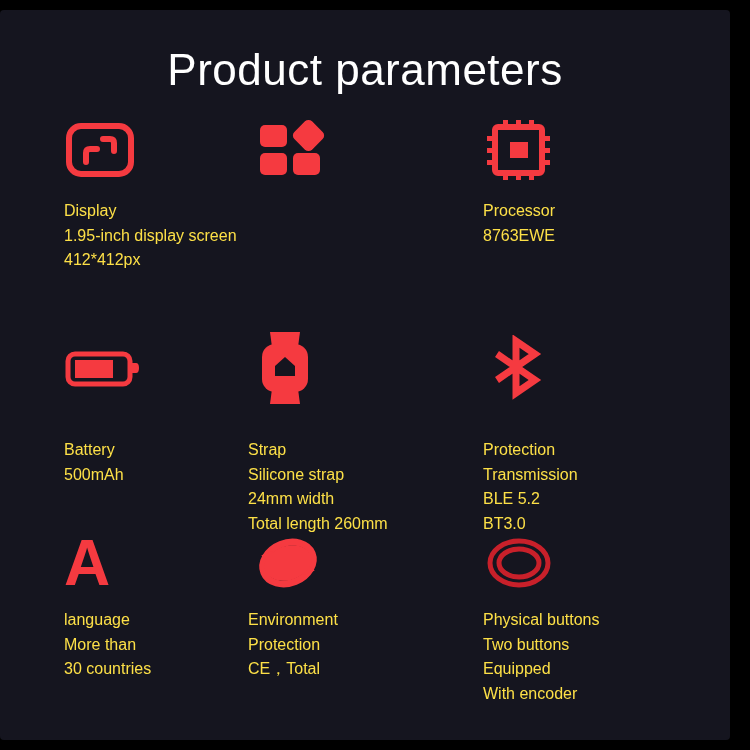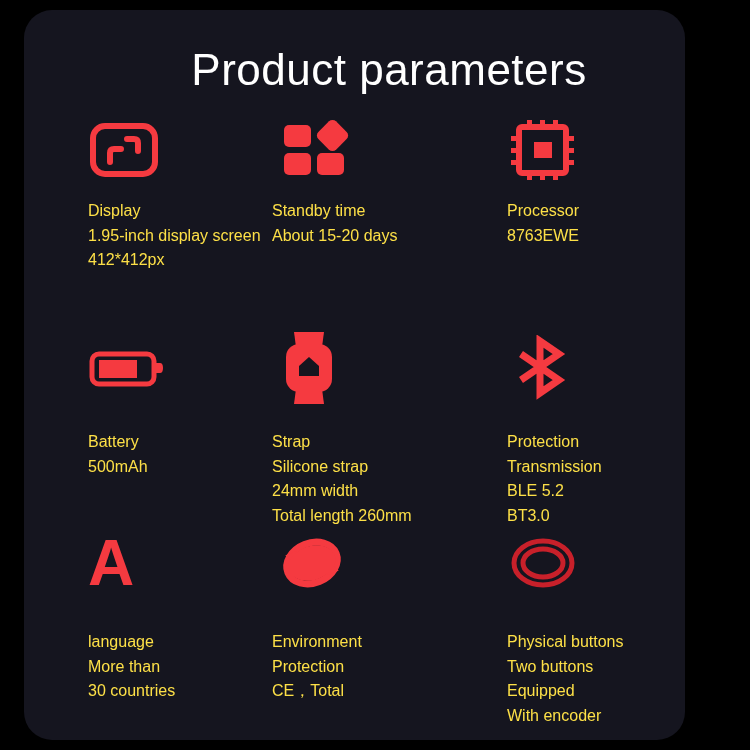--- a/index.html
+++ b/index.html
@@ -15,26 +15,26 @@
   }
   #poster {
     position: relative;
     width: 750px;
     height: 750px;
     background: #000000;
     box-sizing: border-box;
   }
   #panel {
     position: absolute;
-    left: 24px;
+    left: 0;
     top: 10px;
-    width: 661px;
+    width: 730px;
     height: 730px;
     background: #15151f;
-    border-radius: 28px;
+    border-radius: 4px;
     box-sizing: border-box;
     overflow: hidden;
   }
   #page-title {
     position: absolute;
     left: 0;
     top: 36px;
     width: 730px;
     text-align: center;
     color: #ffffff;
@@ -75,22 +75,22 @@
   .row-3 .icon-wrap { height: 66px; }
 
   .lines {
     margin-top: 14px;
     color: #fde047;
     font-size: 16px;
     line-height: 24.5px;
     font-weight: 400;
     white-space: nowrap;
   }
-  .row-2 .lines { margin-top: 24px; }
-  .row-3 .lines { margin-top: 34px; }
+  .row-2 .lines { margin-top: 32px; }
+  .row-3 .lines { margin-top: 12px; }
   .line { display: block; }
 
   .letter-a {
     color: #f53a40;
     font-size: 64px;
     font-weight: 700;
     line-height: 60px;
     font-family: "Liberation Sans", sans-serif;
   }
 </style>
@@ -122,24 +122,20 @@
         </div>
 
         <div class="cell c2">
           <div class="icon-wrap">
             <svg width="78" height="62" viewBox="0 0 78 62" aria-hidden="true">
               <rect x="12" y="6" width="27" height="22" rx="5" ry="5" fill="#f53a40"></rect>
               <rect x="12" y="34" width="27" height="22" rx="5" ry="5" fill="#f53a40"></rect>
               <rect x="45" y="34" width="27" height="22" rx="5" ry="5" fill="#f53a40"></rect>
               <rect x="48" y="4" width="25" height="25" rx="5" ry="5" fill="#f53a40" transform="rotate(45 60.5 16.5)"></rect>
             </svg>
-          </div>
-          <div class="lines">
-            <span class="line">Standby time</span>
-            <span class="line">About 15-20 days</span>
           </div>
         </div>
 
         <div class="cell c3">
           <div class="icon-wrap">
             <svg width="74" height="62" viewBox="0 0 74 62" aria-hidden="true">
               <g fill="#f53a40">
                 <rect x="20" y="1" width="5" height="9"></rect>
                 <rect x="33" y="1" width="5" height="9"></rect>
                 <rect x="46" y="1" width="5" height="9"></rect>

